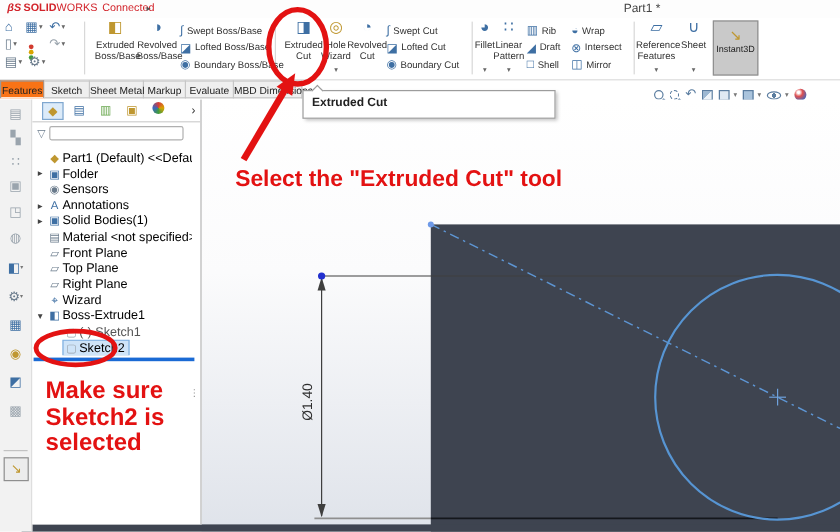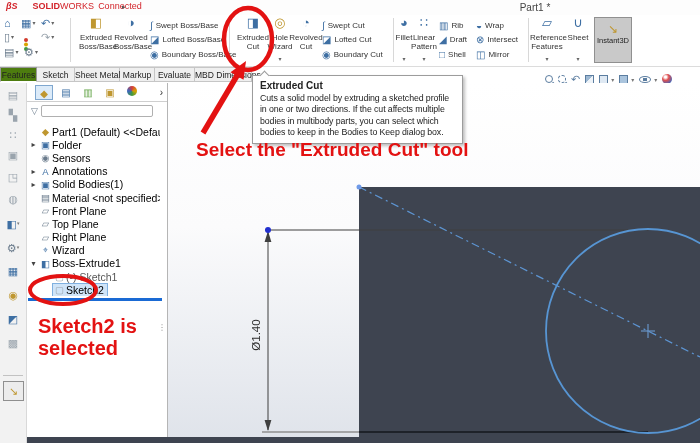--- a/index.html
+++ b/index.html
@@ -3,21 +3,21 @@
 <meta charset="utf-8">
 <style>
   * { margin:0; padding:0; box-sizing:border-box; }
   html,body { width:700px; height:443px; }
   body { position:relative; font-family:"Liberation Sans",sans-serif; background:#fff; overflow:hidden; }
   .abs { position:absolute; }
 
   
   .titlebar { left:0; top:0; width:700px; height:15px; background:#fdfdfd; }
   .logo { left:6px; top:1px; font-size:9px; color:#d2232a; white-space:nowrap; }
-  .logo .mark { font-style:italic; font-weight:bold; margin-right:15px; }
+  .logo .mark { font-style:italic; font-weight:bold; margin-right:2px; }
   .logo .solid { font-weight:bold; }
   .logo .conn { margin-left:4px; }
   .flyout { left:122px; top:3px; font-size:7px; color:#555; }
   .doctitle { left:500px; top:2px; width:70px; text-align:center; font-size:10px; color:#444; }
 
   
   .ribbon { left:0; top:15px; width:700px; height:52px; background:#fff; border-bottom:1px solid #dcdcdc; }
   .rsep { position:absolute; top:3px; width:1px; height:44px; background:#d8d8d8; }
   .qa { position:absolute; font-size:11px; line-height:12px; }
   .qa .caret { font-size:6px; color:#666; vertical-align:2px; margin-left:1px; }
@@ -33,21 +33,21 @@
   .c-blue { color:#3e6fa3; } .c-gold { color:#bf9730; } .c-gray { color:#9aa4ad; } .c-steel { color:#6a7b8c; }
   .i3d { position:absolute; left:594px; top:2px; width:38px; height:46px; background:#c9c9c9;
          border:1px solid #909090; text-align:center; font-size:7.5px; color:#222; }
   .i3d .ric { display:block; font-size:12px; margin-top:4px; }
 
   
   .tabrow { left:0; top:67px; height:16px; white-space:nowrap; }
   .tab { display:inline-block; height:15px; line-height:14px; text-align:center; font-size:8.5px;
          color:#222; background:#efefef; border:1px solid #c6c6c6; border-left:none; vertical-align:top; }
   .tab.first { border-left:1px solid #c6c6c6; }
-  .tab.active { background:#4d7c0f; border-color:#999; border-bottom:1px solid #fff; }
+  .tab.active { background:#f97316; border-color:#999; border-bottom:1px solid #fff; }
 
   
   .headsup { left:545px; top:71px; display:flex; align-items:center; gap:5px; height:16px; }
   .hu-caret { font-size:6px; color:#777; margin-left:-2px; }
   .hu-lens { position:relative; width:8px; height:8px; border:1.5px solid #5b7da0; border-radius:50%; display:inline-block; }
   .hu-lens::after { content:""; position:absolute; width:4px; height:1.5px; background:#5b7da0;
                     left:6px; top:7px; transform:rotate(45deg); }
   .hu-lens.area { border-style:dashed; }
   .hu-prev { font-size:11px; color:#5b7da0; line-height:10px; }
   .hu-sec { width:9px; height:9px; border:1px solid #5b7da0; background:linear-gradient(135deg,#9db8d2 50%,#eef3f8 50%); }
@@ -410,26 +410,26 @@
         </span>
       </div>
   </div>
   <div class="rollback"></div>
   <div class="scrolldots">⋮</div>
 </div>
 
 <div class="abs tooltip">
   <span class="notch"></span>
   <h4>Extruded Cut</h4>
-  <p>Cuts a solid model by extruding a sketched profile in one or two directions. If the cut affects multiple bodies in multibody parts, you can select which bodies to keep in the Bodies to Keep dialog box.</p>
 </div>
 
 <svg class="abs annot" width="700" height="443">
   <ellipse cx="248" cy="39" rx="24" ry="31" fill="none" stroke="#e31212" stroke-width="4.5"></ellipse>
   <ellipse cx="63" cy="290" rx="33" ry="14" fill="none" stroke="#e31212" stroke-width="4"></ellipse>
   <line x1="203" y1="133" x2="238" y2="74" stroke="#e31212" stroke-width="5.5"></line>
   <polygon points="246,61 243.5,79.8 230.5,72.2" fill="#e31212"></polygon>
 </svg>
 <div class="abs rednote one">Select the "Extruded Cut" tool</div>
 <div class="abs rednote two">
+  <div>Make sure</div>
   <div>Sketch2 is</div>
   <div>selected</div>
 </div>
 
 </body></html>

